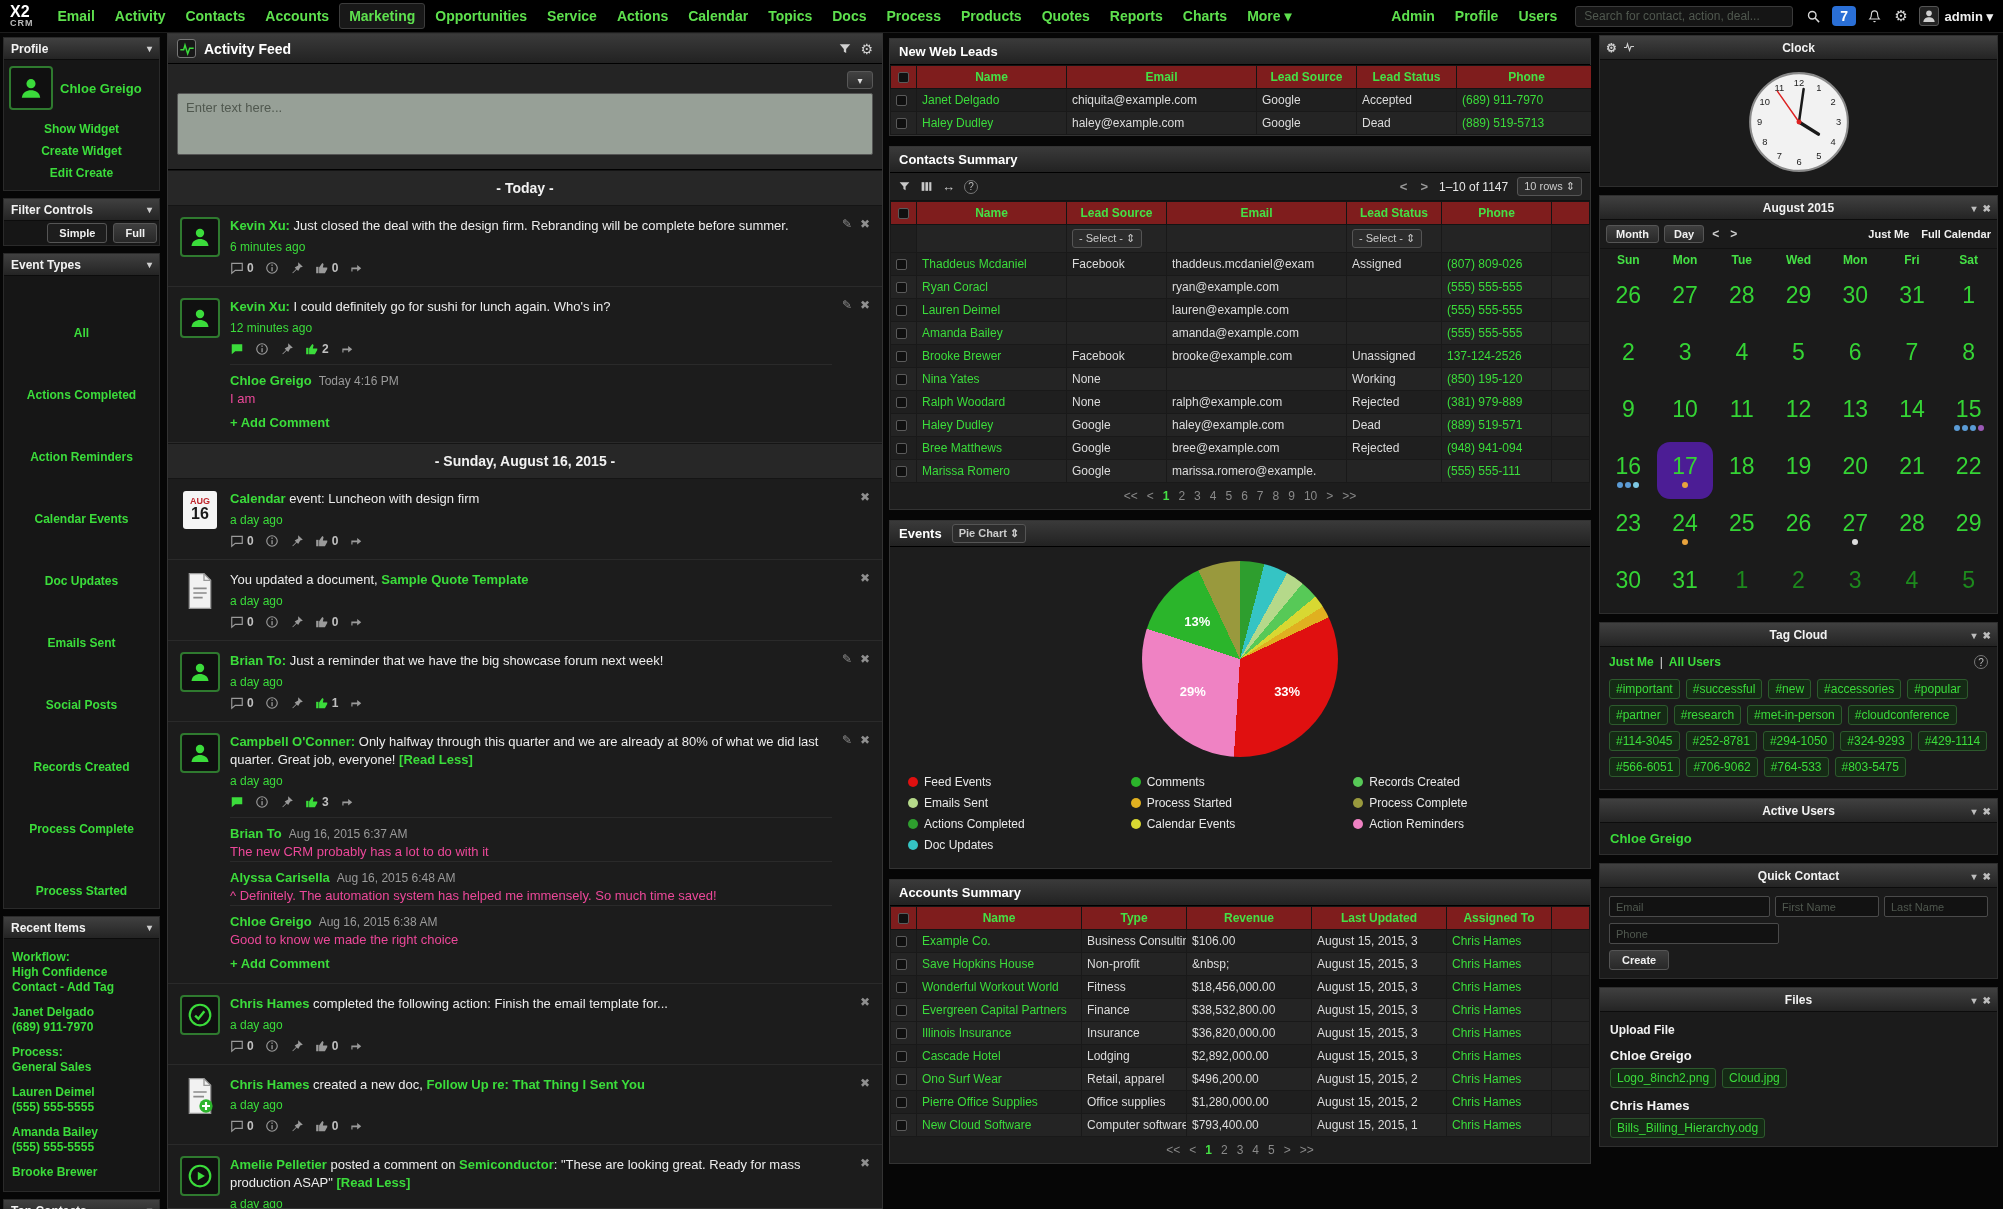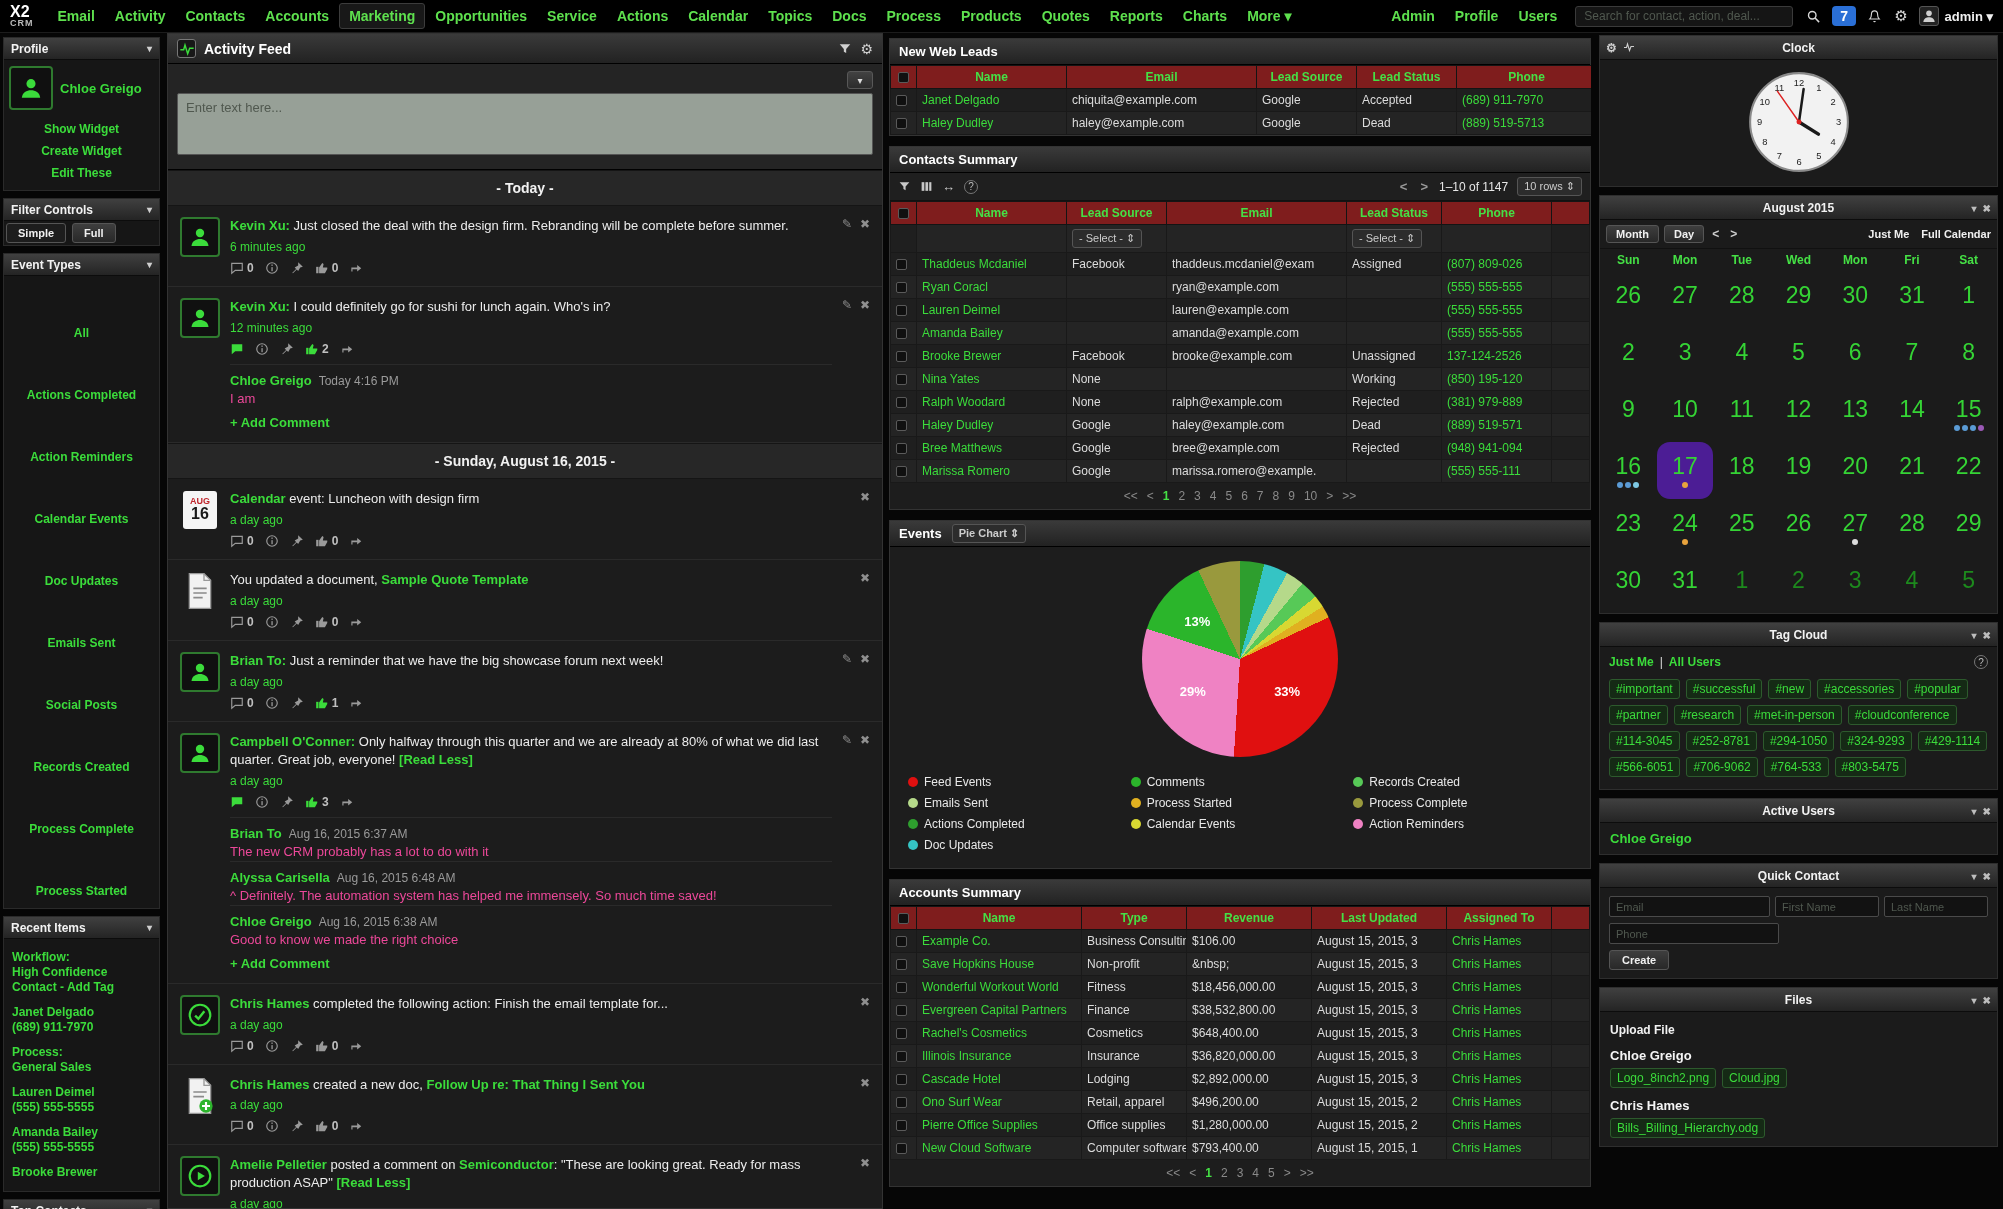--- a/index.html
+++ b/index.html
@@ -41,21 +41,21 @@
     color:#f2f2f2;font-weight:bold;font-size:12px;display:flex;align-items:center;
     justify-content:space-between;padding:0 7px;cursor:pointer;}
   .chev{color:#cfcfcf;font-size:10px;}
   .sb-body{padding:6px 5px;}
   .profile-row{display:flex;align-items:center;gap:7px;margin-bottom:8px;}
   .avatar-lg{width:44px;height:44px;background:#101010;border:2px solid #2f7a2f;border-radius:4px;
     display:flex;align-items:center;justify-content:center;color:#3bdc3b;font-size:26px;flex:none;cursor:pointer;}
   .profile-name{font-size:13px;cursor:pointer;}
   .profile-links{display:flex;flex-direction:column;align-items:center;gap:8px;padding:4px 0;}
   .profile-links .glink{font-size:12px;cursor:pointer;}
-  .fc-btns{display:flex;gap:6px;justify-content:flex-start;padding:2px;}
+  .fc-btns{display:flex;gap:6px;justify-content:flex-end;padding:2px;}
   .fc-btn{background:linear-gradient(#3e3e3e,#282828);border:1px solid #555;border-radius:3px;
     color:#f0f0f0;font-weight:bold;font-size:11px;padding:3px 11px;cursor:pointer;}
   .fc-btn.pressed{background:#1d1d1d;}
   .etype{display:block;text-align:center;font-size:12px;padding:4px 0;cursor:pointer;margin-top:40px;}
   .recent-item{padding:5px 3px;font-size:12px;line-height:1.25;cursor:pointer;}
   .recent-item .rname{display:block;}
   .recent-item .rsub{display:block;color:#3bdc3b;font-weight:bold;}
   .tc-item{display:flex;justify-content:space-between;align-items:flex-start;padding:5px 3px;cursor:pointer;}
   .tc-item .tcl{font-size:12px;line-height:1.25;}
   .tc-x{color:#3bdc3b;font-size:10px;padding:2px 3px;cursor:pointer;}
@@ -257,21 +257,21 @@
             <svg class="svgi" viewBox="0 0 24 24">
               <circle cx="12" cy="8" r="4.2" fill="currentColor"></circle>
               <path d="M3.5 21c.5-5 4.5-7 8.5-7s8 2 8.5 7z" fill="currentColor"></path>
             </svg>
           </span>
         <span class="profile-name glink">Chloe Greigo</span>
       </div>
       <div id="profile-links" class="profile-links">
           <span class="glink">Show Widget</span>
           <span class="glink">Create Widget</span>
-          <span class="glink">Edit These</span>
+          <span class="glink">Edit Create</span>
         </div>
     </div>
   </section>
 
   <section class="sb-box">
     <header class="sb-head">
       <span>Filter Controls</span>
       <span class="chev">▾</span>
     </header>
     <div class="sb-body fc-btns">
@@ -1125,29 +1125,20 @@
           </tr>
           <tr class="alt">
             <td><span class="cb"></span></td>
             <td class="green">Evergreen Capital Partners</td>
             <td>Finance</td>
             <td>$38,532,800.00</td>
             <td>August 15, 2015, 3</td>
             <td class="green">Chris Hames</td>
             <td></td>
           </tr>
-          <tr>
-            <td><span class="cb"></span></td>
-            <td class="green">Rachel's Cosmetics</td>
-            <td>Cosmetics</td>
-            <td>$648,400.00</td>
-            <td>August 15, 2015, 3</td>
-            <td class="green">Chris Hames</td>
-            <td></td>
-          </tr>
           <tr class="alt">
             <td><span class="cb"></span></td>
             <td class="green">Illinois Insurance</td>
             <td>Insurance</td>
             <td>$36,820,000.00</td>
             <td>August 15, 2015, 3</td>
             <td class="green">Chris Hames</td>
             <td></td>
           </tr>
           <tr>

